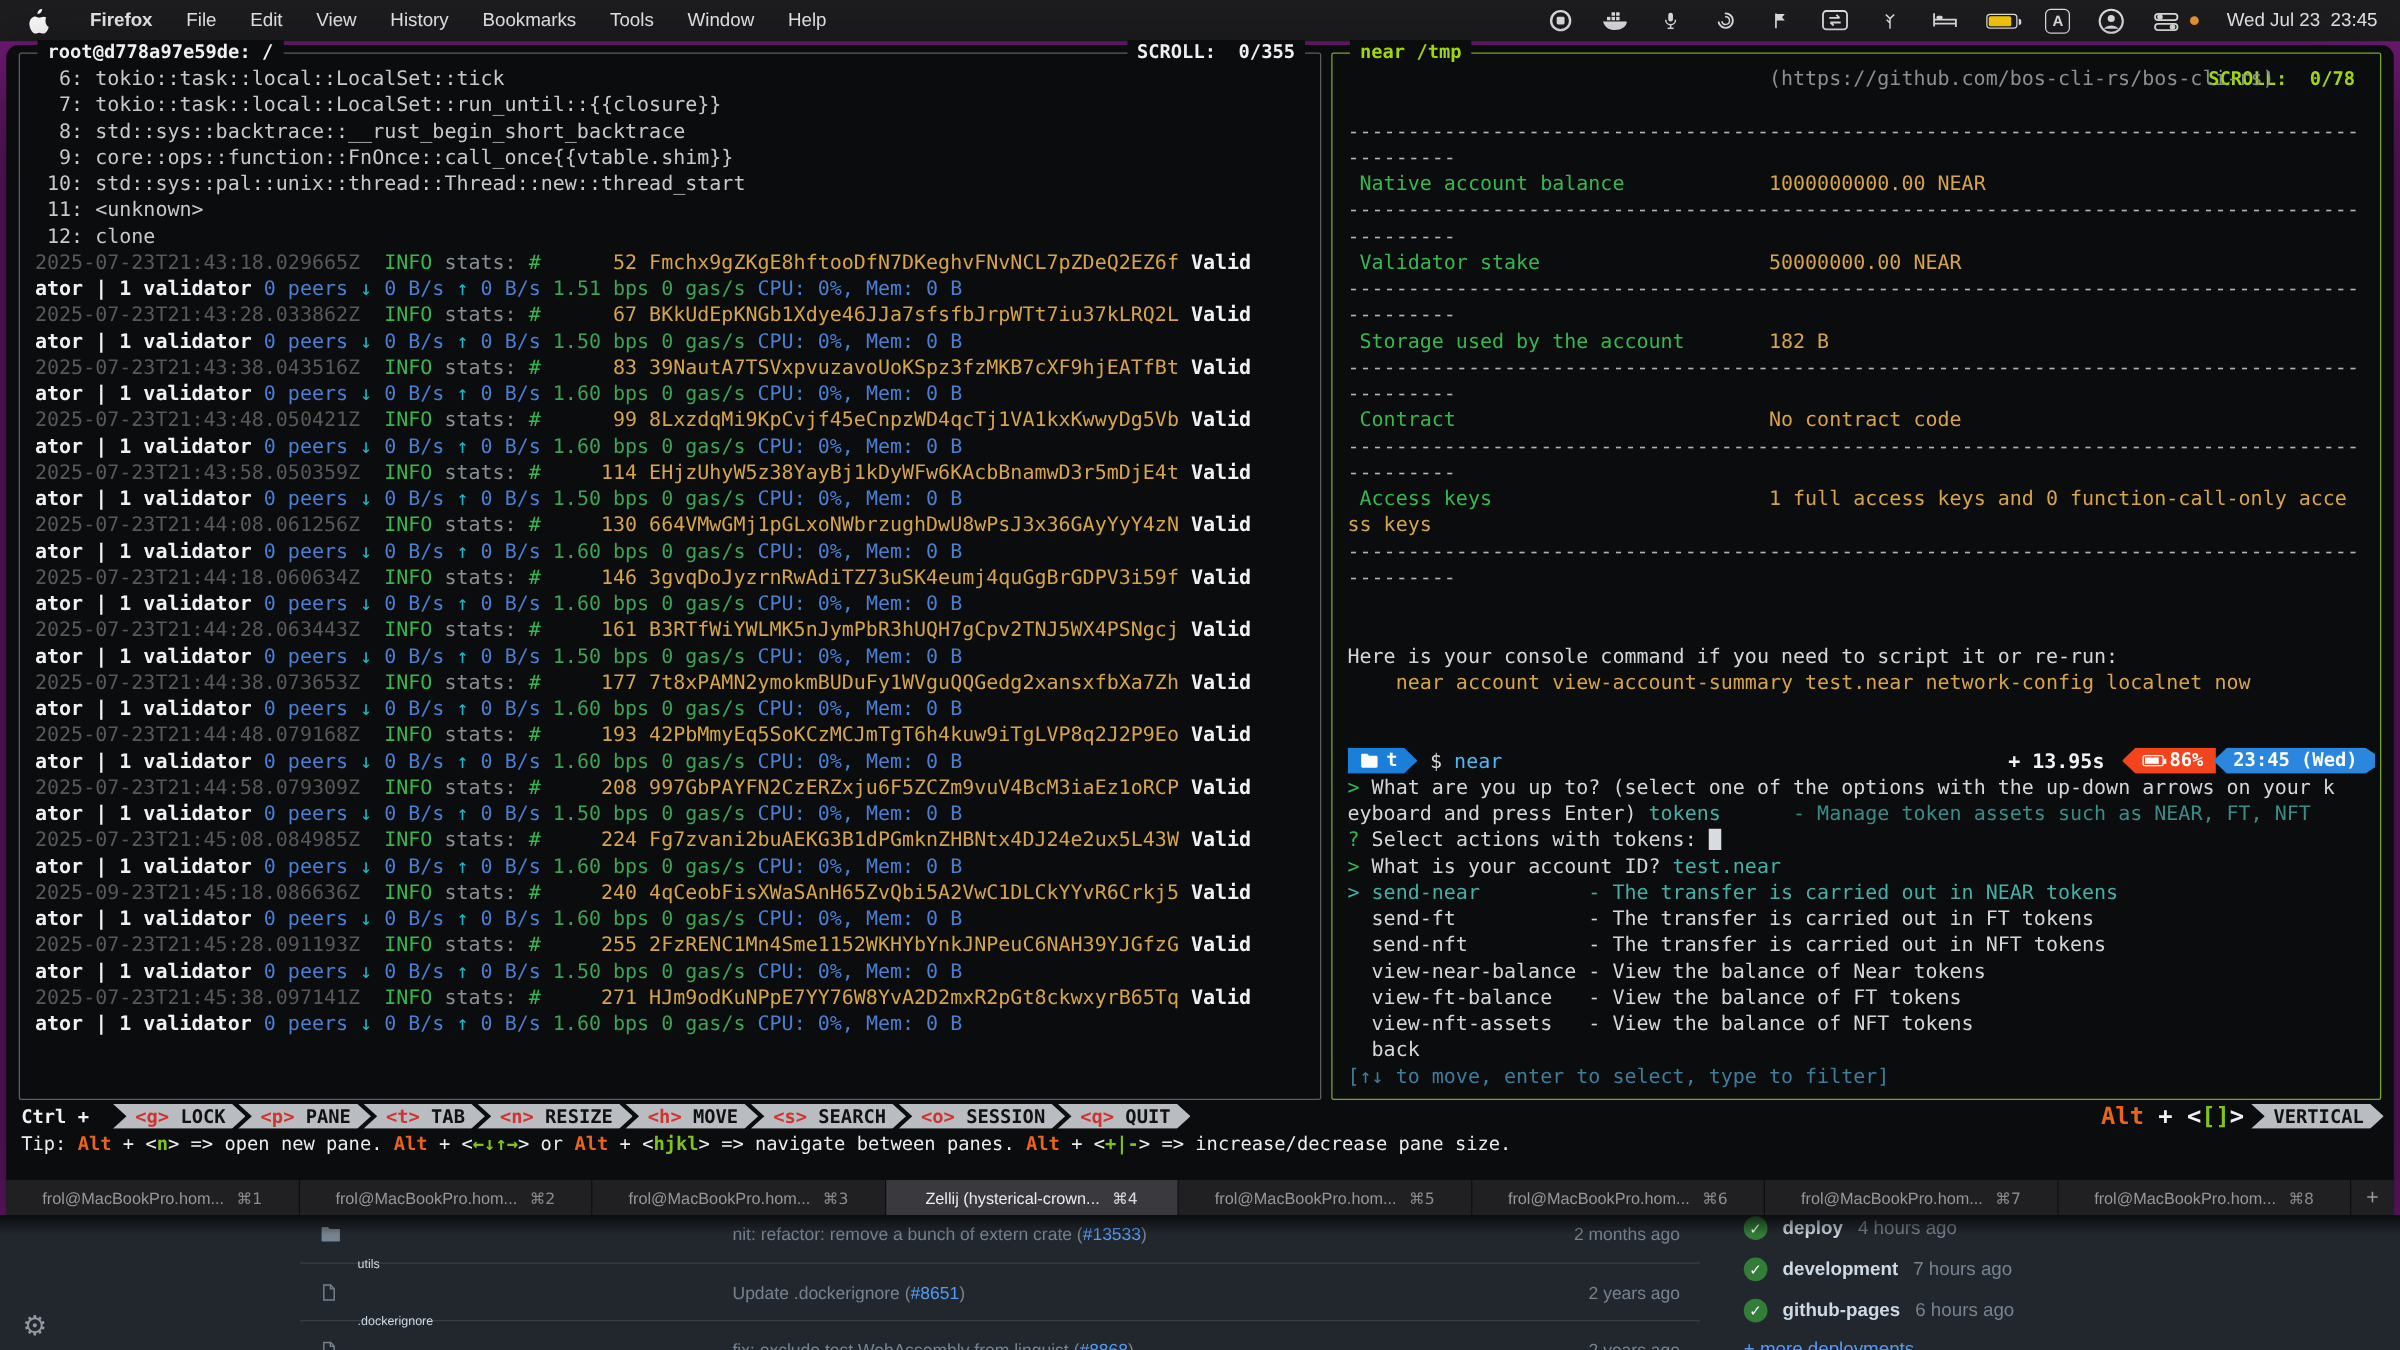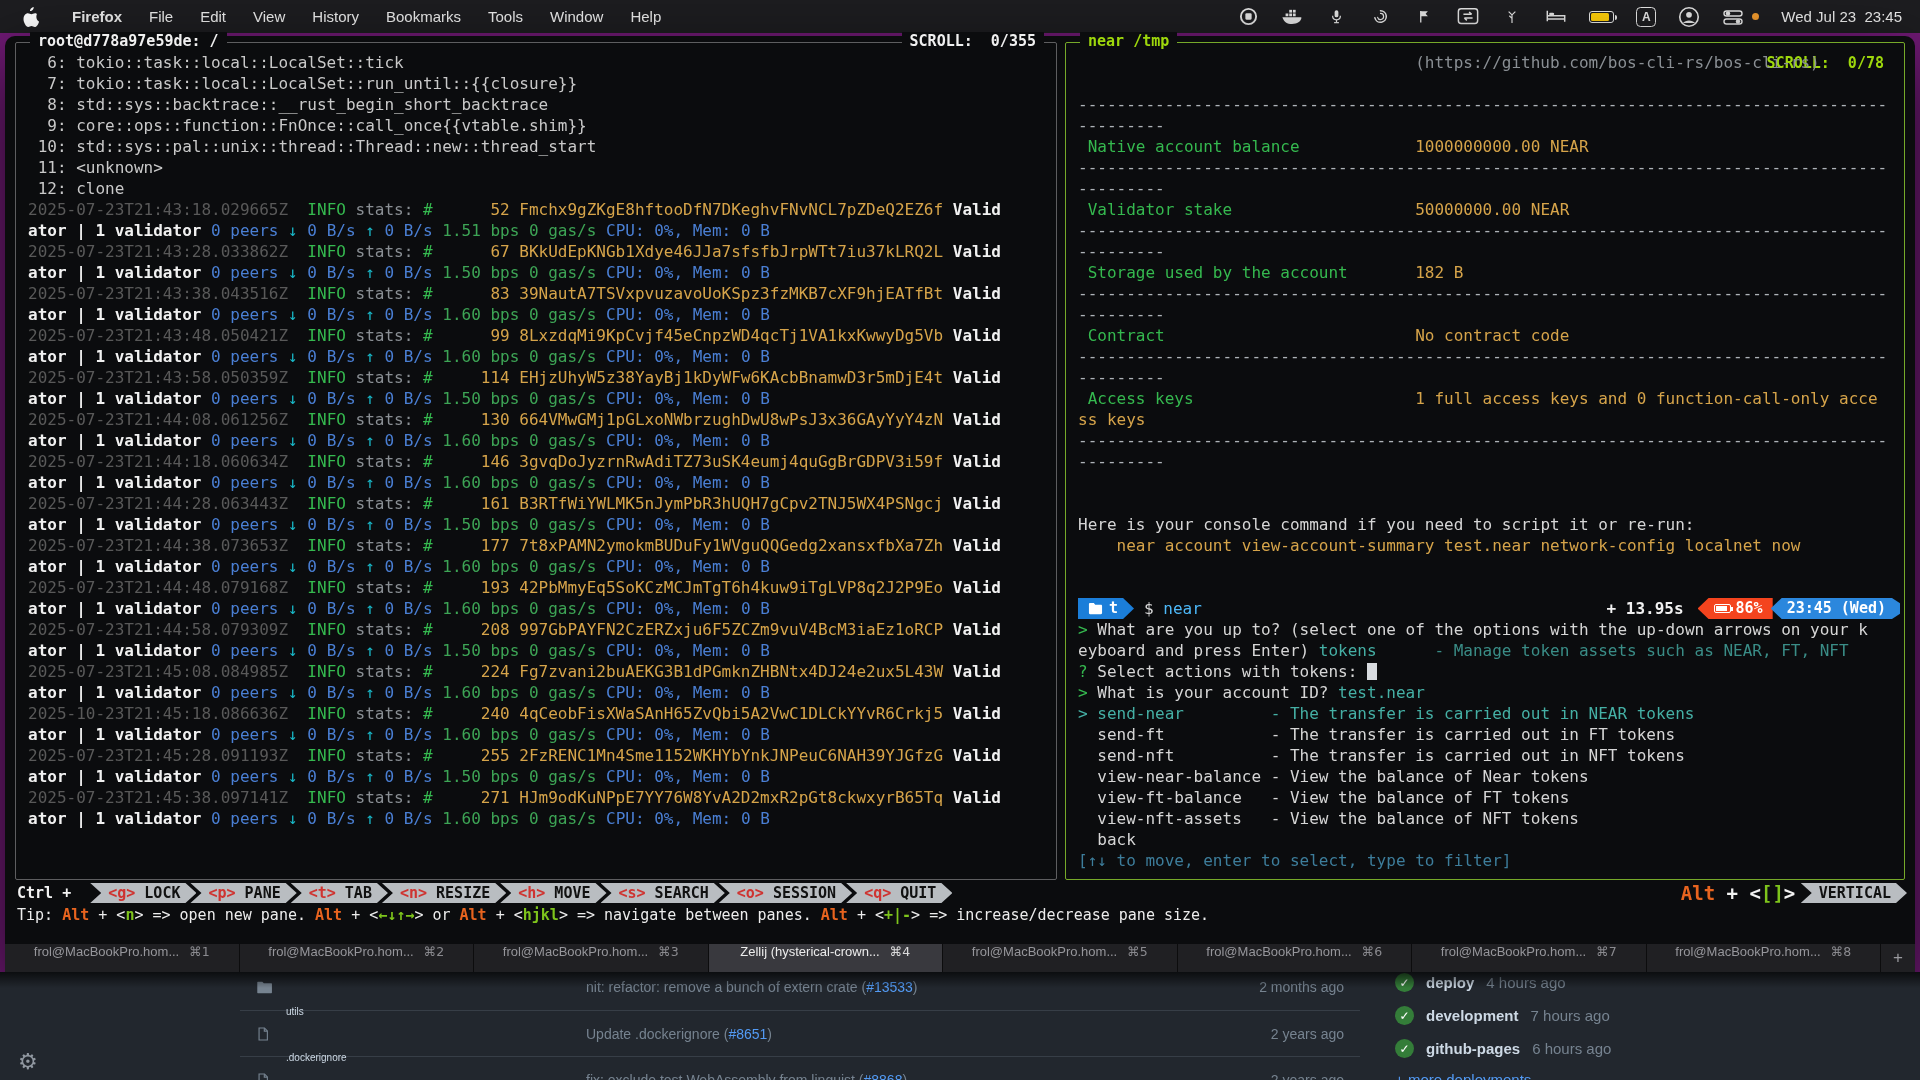--- a/index.html
+++ b/index.html
@@ -90,21 +90,21 @@
   .zs-seg .k { color:#cf3431; }
   .zs-right { margin-left:auto; display:flex; align-items:center; }
   .zs-alt { font-size:19px; font-weight:bold; white-space:pre; }
   .zs-alt .to { color:#e8641f; } .zs-alt .tw { color:#f2f2f2; } .zs-alt .tg { color:#7ec41c; }
   .zj-tip { height:21px; display:flex; align-items:center; padding-left:12px; font-size:15px; white-space:pre; }
   .zj-tip .tw { color:#ededed; } .zj-tip .to { color:#e8641f; font-weight:bold; } .zj-tip .tg { color:#7ec41c; font-weight:bold; }
 
   
   .term-tabs { position:absolute; left:0; right:0; bottom:0; height:28px; background:#18181b; border-radius:0 0 8px 8px;
                display:flex; align-items:stretch; font-family:"Liberation Sans", sans-serif; }
-  .term-tab { flex:1; display:flex; align-items:flex-start; justify-content:center; gap:10px; font-size:13px; color:#96969b;
+  .term-tab { flex:1; display:flex; align-items:center; justify-content:center; gap:10px; font-size:13px; color:#96969b;
               border-right:1px solid #0c0c0d; background:#202023; white-space:nowrap; overflow:hidden; }
   .term-tab.active { background:#39393e; color:#ececec; }
   .term-tab .shortcut { font-family:"DejaVu Sans", sans-serif; font-size:12.5px; opacity:.9; }
   .term-tab-new { width:34px; display:flex; align-items:center; justify-content:center; color:#9a9a9f; font-size:17px; background:#202023; }
 
   
   .browser { position:absolute; top:972px; left:0; right:0; height:108px; background:#22272e; }
   .browser:before { content:""; position:absolute; top:0; left:0; right:0; height:16px;
                     background:linear-gradient(#000a, transparent); pointer-events:none; z-index:3; }
   .gh-files { position:absolute; left:240px; top:-8px; width:1120px; }
@@ -261,21 +261,21 @@
             <div class="ln"><span class="cgd">2025-07-23T21:44:28.063443Z</span><span class="cg">  INFO</span><span class="cgy"> stats: </span><span class="cg">#</span><span class="co">     161 B3RTfWiYWLMK5nJymPbR3hUQH7gCpv2TNJ5WX4PSNgcj </span><span class="cwb">Valid</span></div>
             <div class="ln"><span class="cwb">ator | 1 validator </span><span class="cb">0 peers </span><span class="cc">↓</span><span class="cb"> 0 B/s </span><span class="cc">↑</span><span class="cb"> 0 B/s </span><span class="cg2">1.50 bps </span><span class="cg2">0 gas/s </span><span class="cb">CPU: 0%, Mem: 0 B</span></div>
             <div class="ln"><span class="cgd">2025-07-23T21:44:38.073653Z</span><span class="cg">  INFO</span><span class="cgy"> stats: </span><span class="cg">#</span><span class="co">     177 7t8xPAMN2ymokmBUDuFy1WVguQQGedg2xansxfbXa7Zh </span><span class="cwb">Valid</span></div>
             <div class="ln"><span class="cwb">ator | 1 validator </span><span class="cb">0 peers </span><span class="cc">↓</span><span class="cb"> 0 B/s </span><span class="cc">↑</span><span class="cb"> 0 B/s </span><span class="cg2">1.60 bps </span><span class="cg2">0 gas/s </span><span class="cb">CPU: 0%, Mem: 0 B</span></div>
             <div class="ln"><span class="cgd">2025-07-23T21:44:48.079168Z</span><span class="cg">  INFO</span><span class="cgy"> stats: </span><span class="cg">#</span><span class="co">     193 42PbMmyEq5SoKCzMCJmTgT6h4kuw9iTgLVP8q2J2P9Eo </span><span class="cwb">Valid</span></div>
             <div class="ln"><span class="cwb">ator | 1 validator </span><span class="cb">0 peers </span><span class="cc">↓</span><span class="cb"> 0 B/s </span><span class="cc">↑</span><span class="cb"> 0 B/s </span><span class="cg2">1.60 bps </span><span class="cg2">0 gas/s </span><span class="cb">CPU: 0%, Mem: 0 B</span></div>
             <div class="ln"><span class="cgd">2025-07-23T21:44:58.079309Z</span><span class="cg">  INFO</span><span class="cgy"> stats: </span><span class="cg">#</span><span class="co">     208 997GbPAYFN2CzERZxju6F5ZCZm9vuV4BcM3iaEz1oRCP </span><span class="cwb">Valid</span></div>
             <div class="ln"><span class="cwb">ator | 1 validator </span><span class="cb">0 peers </span><span class="cc">↓</span><span class="cb"> 0 B/s </span><span class="cc">↑</span><span class="cb"> 0 B/s </span><span class="cg2">1.50 bps </span><span class="cg2">0 gas/s </span><span class="cb">CPU: 0%, Mem: 0 B</span></div>
             <div class="ln"><span class="cgd">2025-07-23T21:45:08.084985Z</span><span class="cg">  INFO</span><span class="cgy"> stats: </span><span class="cg">#</span><span class="co">     224 Fg7zvani2buAEKG3B1dPGmknZHBNtx4DJ24e2ux5L43W </span><span class="cwb">Valid</span></div>
             <div class="ln"><span class="cwb">ator | 1 validator </span><span class="cb">0 peers </span><span class="cc">↓</span><span class="cb"> 0 B/s </span><span class="cc">↑</span><span class="cb"> 0 B/s </span><span class="cg2">1.60 bps </span><span class="cg2">0 gas/s </span><span class="cb">CPU: 0%, Mem: 0 B</span></div>
-            <div class="ln"><span class="cgd">2025-10-23T21:45:18.086636Z</span><span class="cg">  INFO</span><span class="cgy"> stats: </span><span class="cg">#</span><span class="co">     240 4qCeobFisXWaSAnH65ZvQbi5A2VwC1DLCkYYvR6Crkj5 </span><span class="cwb">Valid</span></div>
+            <div class="ln"><span class="cgd">2025-09-23T21:45:18.086636Z</span><span class="cg">  INFO</span><span class="cgy"> stats: </span><span class="cg">#</span><span class="co">     240 4qCeobFisXWaSAnH65ZvQbi5A2VwC1DLCkYYvR6Crkj5 </span><span class="cwb">Valid</span></div>
             <div class="ln"><span class="cwb">ator | 1 validator </span><span class="cb">0 peers </span><span class="cc">↓</span><span class="cb"> 0 B/s </span><span class="cc">↑</span><span class="cb"> 0 B/s </span><span class="cg2">1.60 bps </span><span class="cg2">0 gas/s </span><span class="cb">CPU: 0%, Mem: 0 B</span></div>
             <div class="ln"><span class="cgd">2025-07-23T21:45:28.091193Z</span><span class="cg">  INFO</span><span class="cgy"> stats: </span><span class="cg">#</span><span class="co">     255 2FzRENC1Mn4Sme1152WKHYbYnkJNPeuC6NAH39YJGfzG </span><span class="cwb">Valid</span></div>
             <div class="ln"><span class="cwb">ator | 1 validator </span><span class="cb">0 peers </span><span class="cc">↓</span><span class="cb"> 0 B/s </span><span class="cc">↑</span><span class="cb"> 0 B/s </span><span class="cg2">1.50 bps </span><span class="cg2">0 gas/s </span><span class="cb">CPU: 0%, Mem: 0 B</span></div>
             <div class="ln"><span class="cgd">2025-07-23T21:45:38.097141Z</span><span class="cg">  INFO</span><span class="cgy"> stats: </span><span class="cg">#</span><span class="co">     271 HJm9odKuNPpE7YY76W8YvA2D2mxR2pGt8ckwxyrB65Tq </span><span class="cwb">Valid</span></div>
             <div class="ln"><span class="cwb">ator | 1 validator </span><span class="cb">0 peers </span><span class="cc">↓</span><span class="cb"> 0 B/s </span><span class="cc">↑</span><span class="cb"> 0 B/s </span><span class="cg2">1.60 bps </span><span class="cg2">0 gas/s </span><span class="cb">CPU: 0%, Mem: 0 B</span></div>
           </div>
       </section>
       <section class="pane pane-right active">
         <span class="pane-title">near /tmp</span>
         <span class="pane-scroll">SCROLL:  0/78</span>

